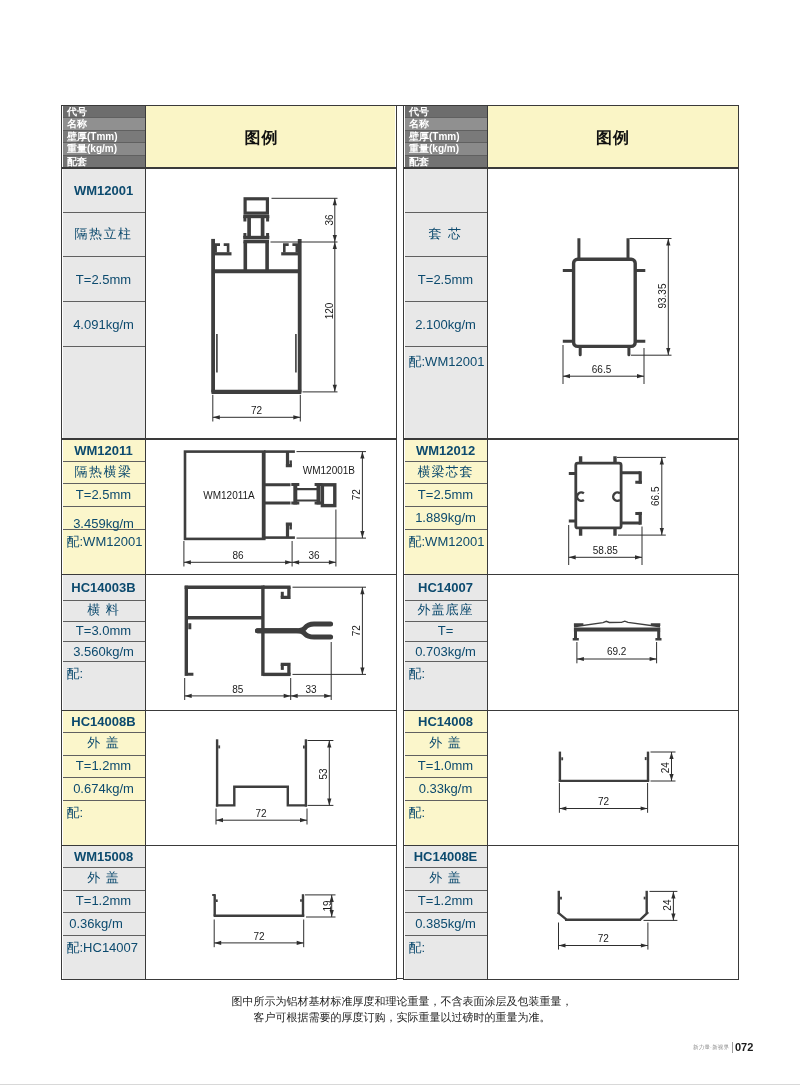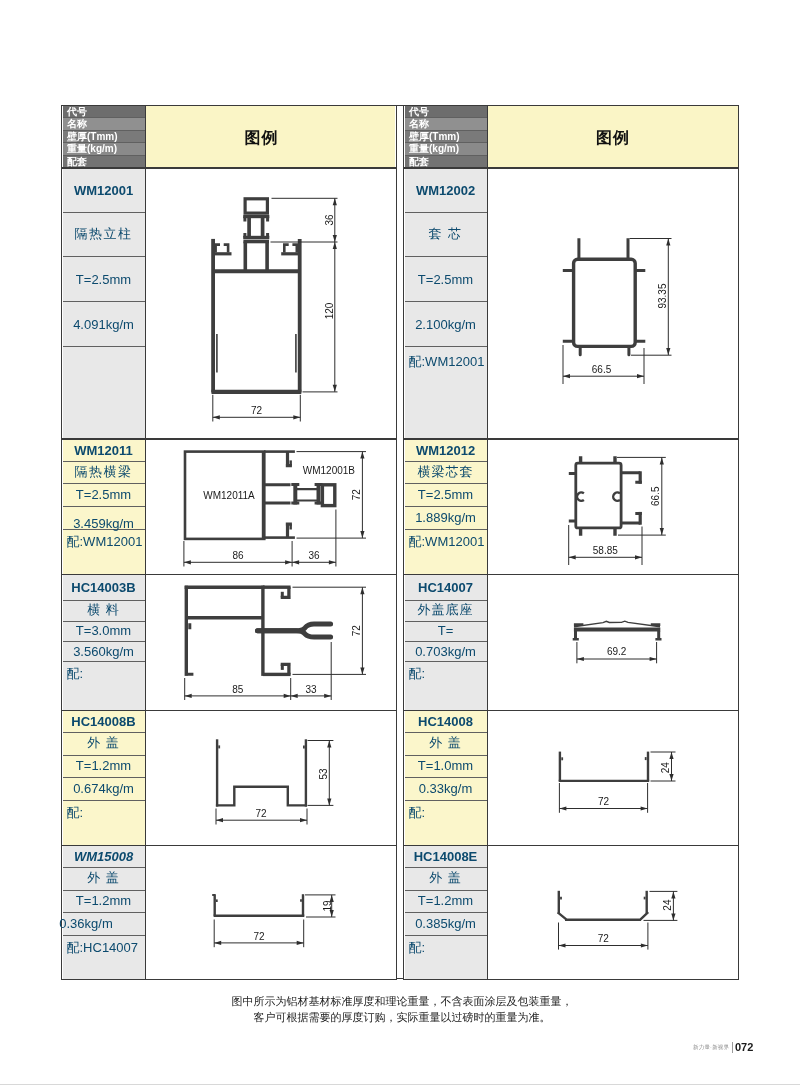--- a/index.html
+++ b/index.html
@@ -141,33 +141,32 @@
 <div class="lbl" style="left:62.5px;top:754.5px;width:82px;height:22.5px;">T=1.2mm</div>
 <div class="lbl" style="left:62.5px;top:777px;width:82px;height:23px;">0.674kg/m</div>
 <div class="lbl left" style="left:62.5px;top:800px;width:82px;height:44px;padding:4px 0 0 4px;">配:</div>
 
 <div class="abs" style="left:62.5px;top:846.2px;width:82px;height:132.8px;background:#e8e8e8;"></div>
 <div class="thin" style="left:62.5px;top:867px;width:82px;height:1px;"></div>
 <div class="thin" style="left:62.5px;top:889.5px;width:82px;height:1px;"></div>
 <div class="thin" style="left:62.5px;top:912px;width:82px;height:1px;"></div>
 <div class="thin" style="left:62.5px;top:935px;width:82px;height:1px;"></div>
 
-<div class="lbl code" style="left:62.5px;top:846.2px;width:82px;height:20.8px;font-style:italic;">WM15008</div>
+<div class="lbl code" style="left:62.5px;top:846.2px;width:82px;height:20.8px;">WM15008</div>
 <div class="lbl" style="left:62.5px;top:867px;width:82px;height:22.5px;letter-spacing:1px;">外 盖</div>
 <div class="lbl" style="left:62.5px;top:889.5px;width:82px;height:22.5px;">T=1.2mm</div>
-<div class="lbl" style="left:45px;top:912px;width:82px;height:23px;">0.36kg/m</div>
+<div class="lbl" style="left:55px;top:912px;width:82px;height:23px;">0.36kg/m</div>
 <div class="lbl left" style="left:62.5px;top:935px;width:82px;height:44px;padding:4px 0 0 4px;">配:HC14007</div>
 
 <div class="abs" style="left:404.5px;top:168.5px;width:82px;height:269.5px;background:#e8e8e8;"></div>
 <div class="thin" style="left:404.5px;top:211.5px;width:82px;height:1px;"></div>
 <div class="thin" style="left:404.5px;top:256px;width:82px;height:1px;"></div>
 <div class="thin" style="left:404.5px;top:301px;width:82px;height:1px;"></div>
 <div class="thin" style="left:404.5px;top:346px;width:82px;height:1px;"></div>
 
-<div class="lbl code" style="left:404.5px;top:168.5px;width:82px;height:43px;">WM12002</div>
 <div class="lbl" style="left:404.5px;top:212.5px;width:82px;height:43.5px;letter-spacing:1.5px;">套 芯</div>
 <div class="lbl" style="left:404.5px;top:257px;width:82px;height:44px;">T=2.5mm</div>
 <div class="lbl" style="left:404.5px;top:302px;width:82px;height:44px;">2.100kg/m</div>
 <div class="lbl left" style="left:404.5px;top:347px;width:82px;height:91px;padding:6px 0 0 4px;">配:WM12001</div>
 
 <div class="abs" style="left:404.5px;top:439.5px;width:82px;height:134.2px;background:#fbf6cb;"></div>
 <div class="thin" style="left:404.5px;top:460.5px;width:82px;height:1px;"></div>
 <div class="thin" style="left:404.5px;top:483px;width:82px;height:1px;"></div>
 <div class="thin" style="left:404.5px;top:505.5px;width:82px;height:1px;"></div>
 <div class="thin" style="left:404.5px;top:528.5px;width:82px;height:1px;"></div>

